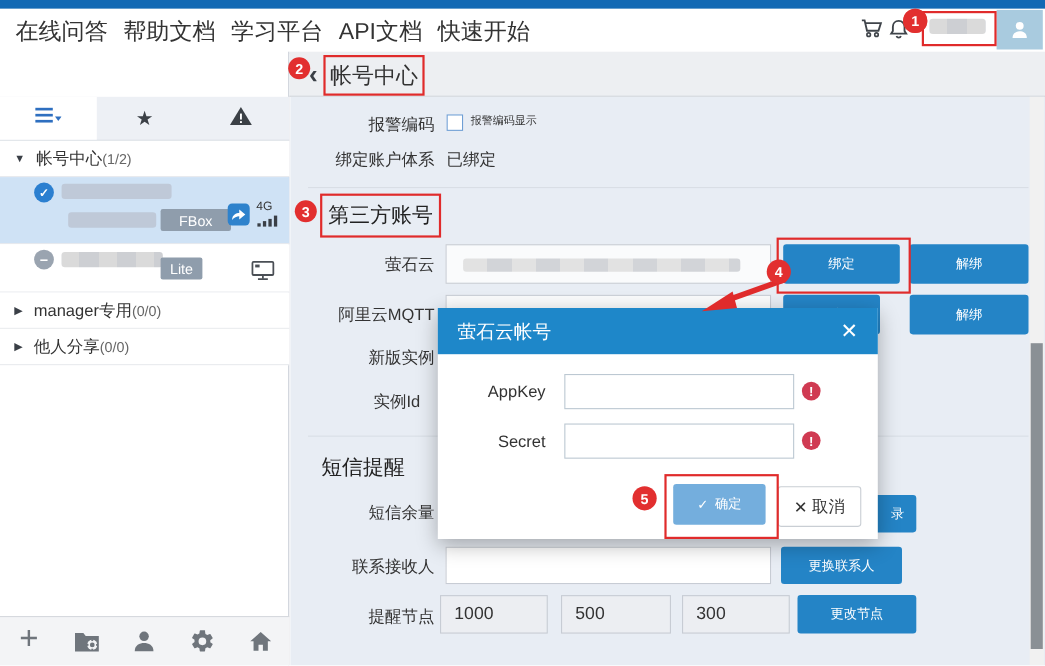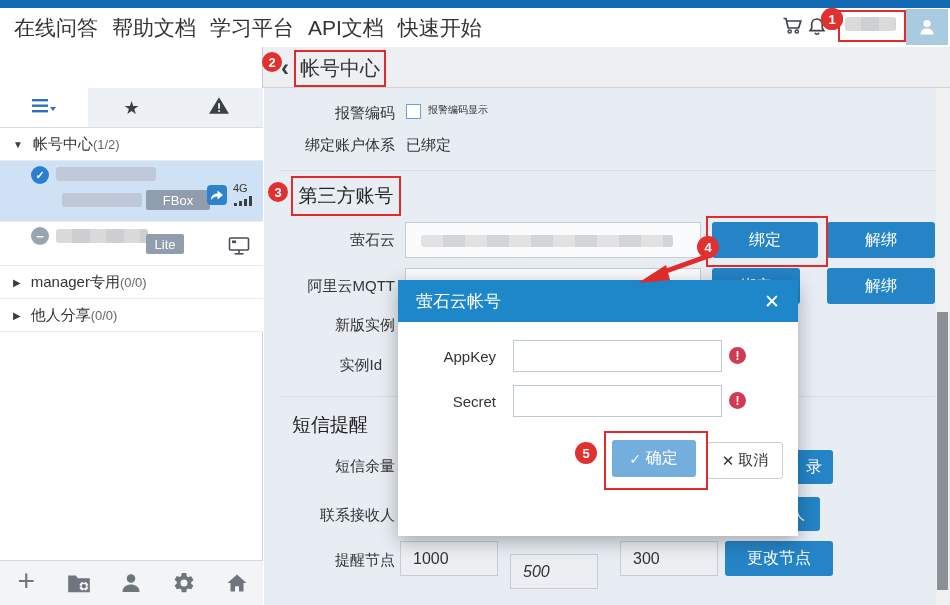--- a/index.html
+++ b/index.html
@@ -33,25 +33,25 @@
   
   .main-bg{left:264px;top:88px;width:686px;height:517px;background:#e8edf4}
   .main-header{left:263px;top:47px;width:687px;height:41px;background:#edeff2;border-bottom:1px solid #cfd3d9;box-sizing:border-box}
   .back-ch{font-size:24px;font-weight:bold;color:#3a3f46;line-height:1}
   .page-title{font-size:20px;color:#333}
   .ann-circle{background:#e22f2f;color:#fff;border-radius:50%;display:flex;align-items:center;justify-content:center;font-size:13px;font-weight:bold;z-index:40}
   .lbl{font-size:15px;color:#333;text-align:right;width:120px}
   .sec-title{font-size:19px;color:#222}
   .divider{height:1px;background:#d9dee5}
   .inp{background:#fafbfc;border:1px solid #c7ccd4;box-sizing:border-box}
-  .btn-blue{background:#2484c6;color:#fff;font-size:16px;display:flex;align-items:center;justify-content:center;border-radius:3px;cursor:pointer;border:none;font-family:Liberation Mono, monospace}
+  .btn-blue{background:#2484c6;color:#fff;font-size:12px;display:flex;align-items:center;justify-content:center;border-radius:3px;cursor:pointer;border:none;font-family:Liberation Sans, sans-serif}
   .gray-inp{background:#eceef2;border:1px solid #c7ccd4;box-sizing:border-box;font-size:16px;color:#333;padding-left:12px;font-family:"Liberation Sans",sans-serif;outline:none}
   .chk{width:15px;height:15px;background:#fff;border:1px solid #6f9fd4;box-sizing:border-box;cursor:pointer}
   
-  .modal{left:398px;top:280px;width:400px;height:256px;background:#fff;box-shadow:0 5px 18px rgba(0,0,0,.3);z-index:30}
+  .modal{left:398px;top:280px;width:400px;height:210px;background:#fff;box-shadow:0 5px 18px rgba(0,0,0,.3);z-index:30}
   .modal-header{position:absolute;left:0;top:0;width:100%;height:42px;background:#1e87c9;display:flex;align-items:center;box-sizing:border-box;padding:0 18px;justify-content:space-between}
   .modal-title{color:#fff;font-size:17px}
   .modal-close{color:#fff;font-size:19px;cursor:pointer}
   .m-lbl{position:absolute;font-size:15px;color:#333;text-align:right;width:90px}
   .m-inp{position:absolute;width:209px;height:32px;background:#fff;border:1px solid #bcc8d2;box-sizing:border-box;outline:none;font-size:14px;padding:0 8px;font-family:"Liberation Sans",sans-serif}
   .err-badge{position:absolute;width:17px;height:17px;background:#d03a52;border-radius:50%;color:#fff;font-size:12px;font-weight:bold;display:flex;align-items:center;justify-content:center}
   .btn-ok{position:absolute;left:214px;top:160px;width:84px;height:37px;background:#74aedd;gap:6px}
   .btn-cancel{position:absolute;left:309px;top:162px;width:74px;height:35px;background:#fff;border:1px solid #c9ced4;border-radius:3px;display:flex;align-items:center;justify-content:center;gap:4px;font-size:15px;color:#333;cursor:pointer}
   .scroll-track{left:936px;top:88px;width:13px;height:517px;background:#f1f1f1}
   .scroll-thumb{left:937px;top:312px;width:11px;height:278px;background:#8a9095;cursor:grab}
@@ -250,21 +250,21 @@
   <div class="abs sec-title" style="left:292px;top:412px">短信提醒</div>
   <div class="abs lbl" style="left:275px;top:457px">短信余量</div>
   <button class="abs btn-blue" style="left:720px;top:450px;width:113px;height:34px;justify-content:flex-end;padding-right:11px">录</button>
 
   <div class="abs lbl" style="left:275px;top:506px">联系接收人</div>
   <div class="abs inp" style="left:405px;top:497px;width:296px;height:34px;background:#fff"></div>
   <button class="abs btn-blue" style="left:710px;top:497px;width:110px;height:34px">更换联系人</button>
 
   <div class="abs lbl" style="left:275px;top:551px">提醒节点</div>
   <input class="abs gray-inp" style="left: 400px; top: 541px; width: 98px; height: 35px;" value="1000">
-  <input class="abs gray-inp" style="left: 510px; top: 554px; width: 88px; height: 35px; font-style: italic;" value="500">
+  <input class="abs gray-inp" style="left: 510px; top: 541px; width: 100px; height: 35px;" value="500">
   <input class="abs gray-inp" style="left: 620px; top: 541px; width: 98px; height: 35px;" value="300">
   <button class="abs btn-blue" style="left:725px;top:541px;width:108px;height:35px">更改节点</button>
 
   <div class="abs modal">
     <div class="modal-header">
       <span class="modal-title">萤石云帐号</span>
       <span class="modal-close">✕</span>
     </div>
     <div class="m-lbl" style="left:8px;top:68px">AppKey</div>
     <input class="m-inp" style="left: 115px; top: 60px;" value="">

